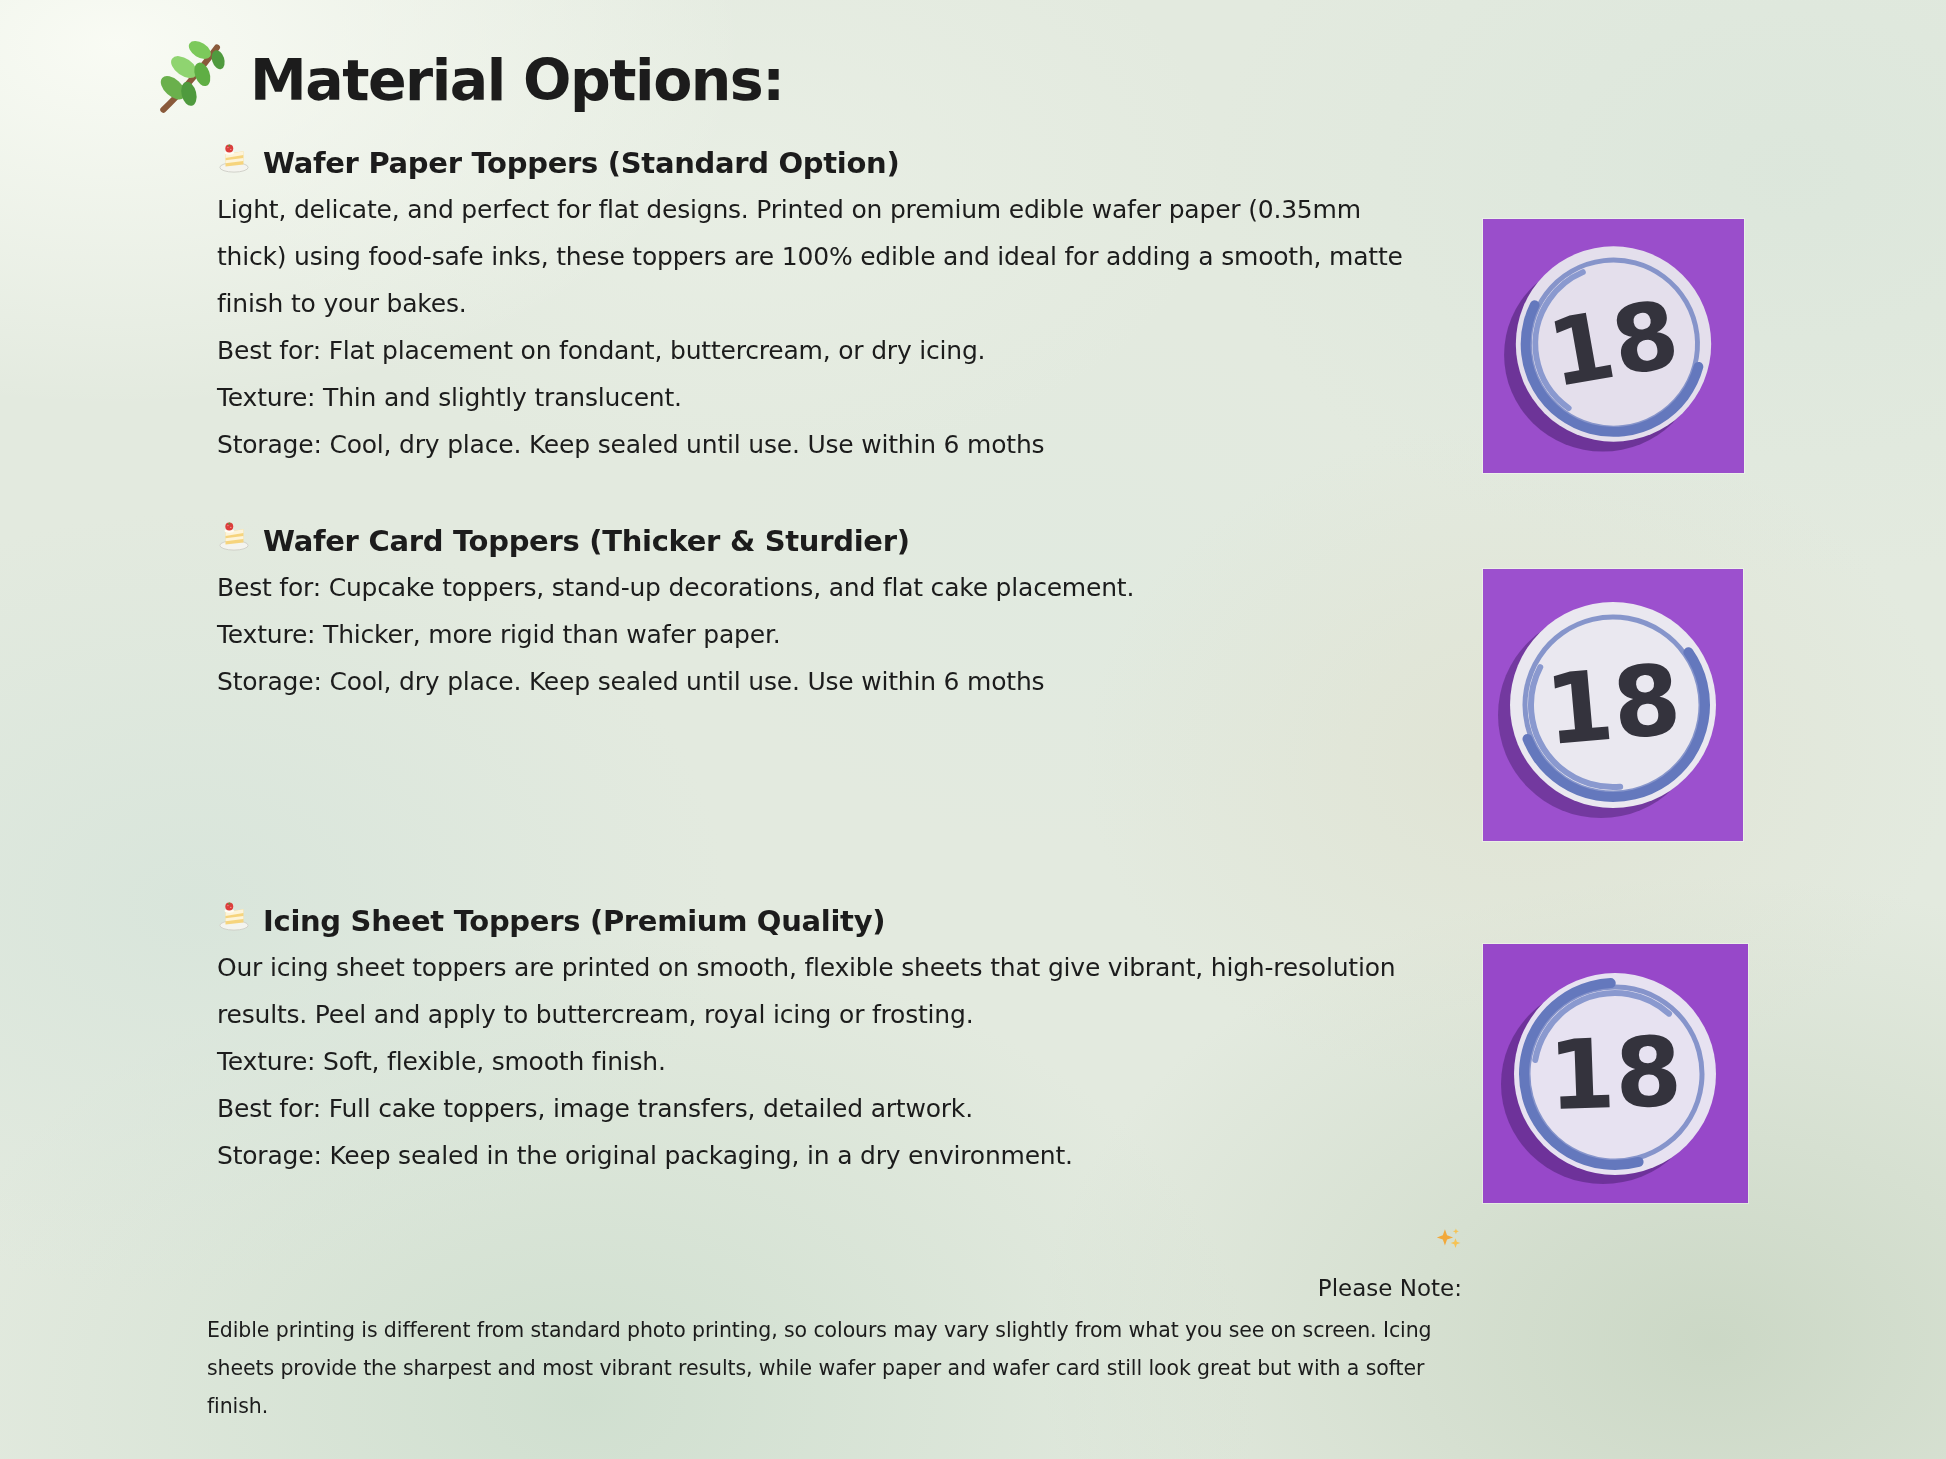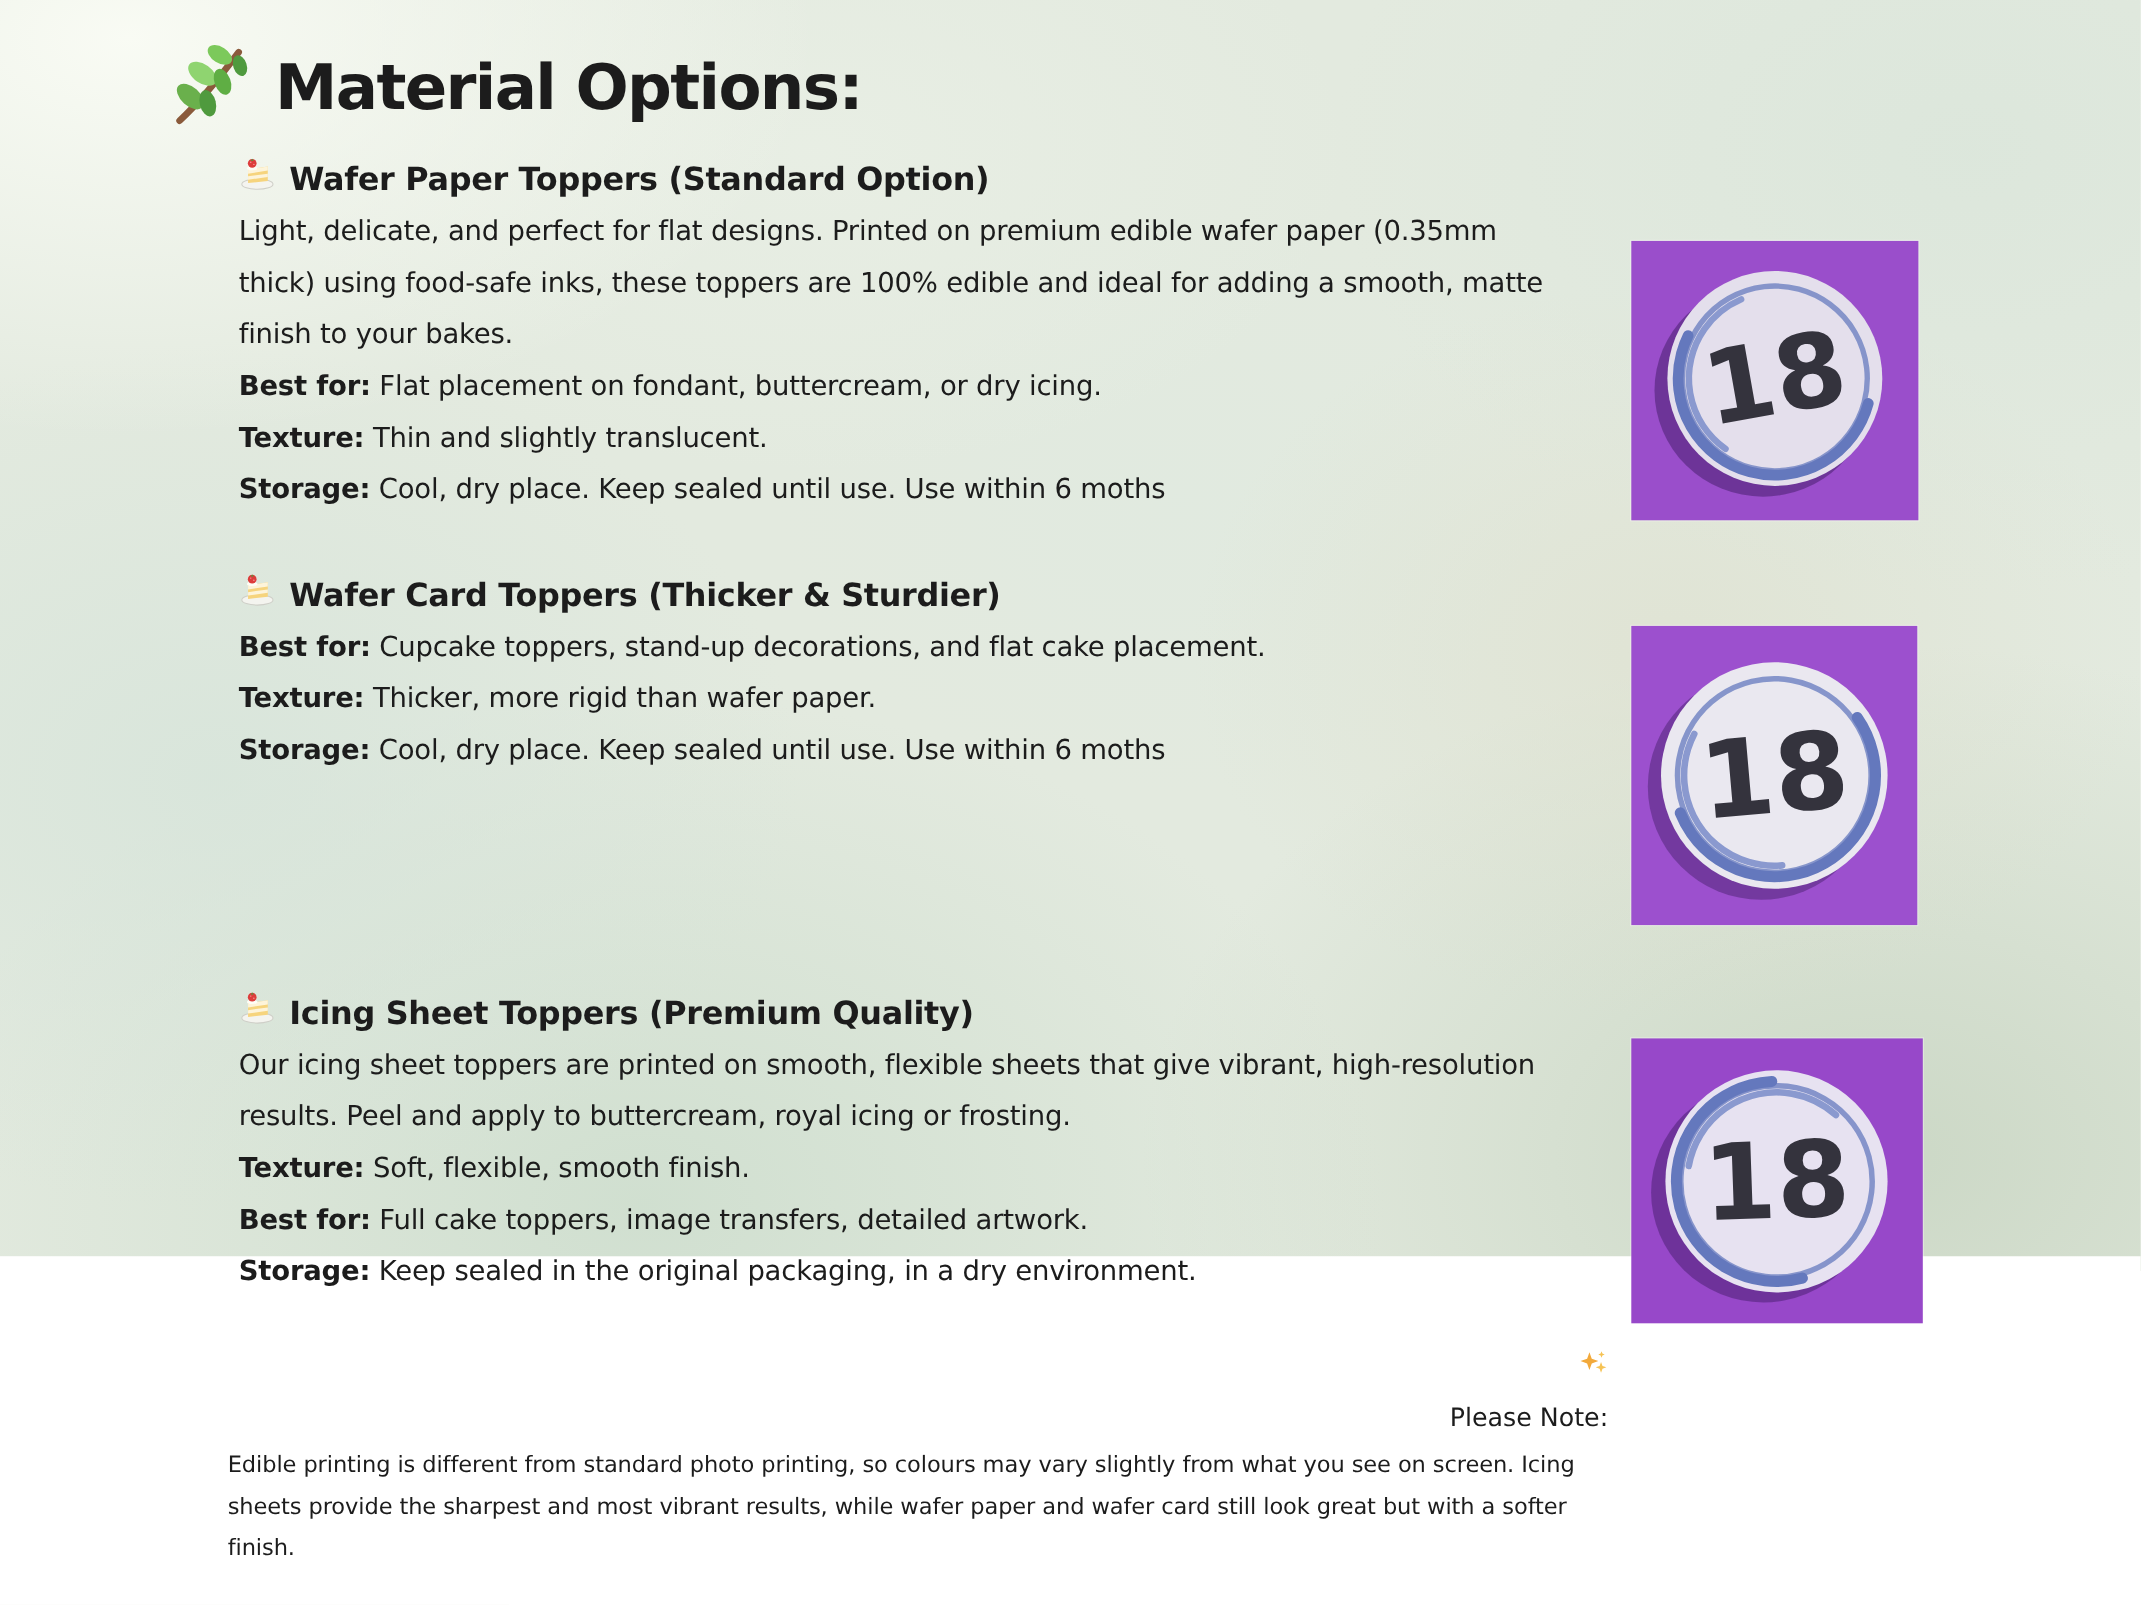--- a/index.html
+++ b/index.html
@@ -2,39 +2,39 @@
 <html><head>
 <meta charset="utf-8">
 <style>
   html,body{margin:0;padding:0;}
   body{
     width:1946px;height:1459px;overflow:hidden;
     font-family:"DejaVu Sans","Liberation Sans",sans-serif;
     color:#1c1c1c;
   }
   .canvas{
-    position:relative;width:1946px;height:1142px;
+    position:relative;width:1946px;height:1459px;
     background-color:#e3eadf;
     background-image:
       radial-gradient(ellipse 900px 520px at 6% 3%,  rgba(250,252,245,0.95), rgba(250,252,245,0) 70%),
       radial-gradient(ellipse 700px 420px at 38% 12%, rgba(233,239,229,0.85), rgba(233,239,229,0) 70%),
       radial-gradient(ellipse 800px 560px at 92% 12%, rgba(219,230,219,0.85), rgba(219,230,219,0) 72%),
       radial-gradient(ellipse 620px 480px at 78% 52%, rgba(221,222,203,0.55), rgba(221,222,203,0) 70%),
       radial-gradient(ellipse 760px 560px at 10% 62%, rgba(214,228,218,0.8),  rgba(214,228,218,0) 70%),
       radial-gradient(ellipse 900px 620px at 30% 96%, rgba(206,222,206,0.9),  rgba(206,222,206,0) 75%),
       radial-gradient(ellipse 900px 620px at 88% 92%, rgba(201,214,195,0.9),  rgba(201,214,195,0) 75%),
       radial-gradient(ellipse 520px 380px at 55% 40%, rgba(224,234,224,0.7),  rgba(224,234,224,0) 70%);
   }
   .title-row{position:absolute;left:156px;top:38px;display:flex;align-items:center;gap:16px;}
   .page-title{font-size:57px;font-weight:800;letter-spacing:-1.5px;margin:0;}
   .section{position:absolute;left:217px;width:1215px;}
   .sec-1{top:140px;} .sec-2{top:518px;} .sec-3{top:898px;}
   .sec-heading{display:flex;align-items:center;gap:12px;font-size:29px;font-weight:bold;line-height:44px;letter-spacing:-0.3px;}
   .sec-body p{margin:0;font-size:25px;line-height:47px;letter-spacing:-0.2px;}
-  .sec-body strong{font-weight:bold;}
+  .sec-body strong{font-weight:normal;}
   .note{position:absolute;left:207px;top:1226px;width:1255px;}
   .note-title{display:flex;align-items:flex-end;gap:10px;font-size:23px;line-height:34px;font-weight:500;margin:0;flex-direction:column;}
   .note-body{font-size:20.5px;line-height:38px;margin:6px 0 0 0;letter-spacing:-0.1px;}
   .photo{position:absolute;overflow:hidden;box-shadow:0 0 0 1px rgba(255,255,255,0.35);}
   .photo-1{left:1443px;top:203px;width:261px;height:254px;}
   .photo-2{left:1443px;top:553px;width:260px;height:272px;}
   .photo-3{left:1443px;top:928px;width:265px;height:259px;}
   .photo svg{position:absolute;left:0;top:0;width:100%;height:100%;}
   .icon{flex:0 0 auto;display:inline-block;}
 </style>

